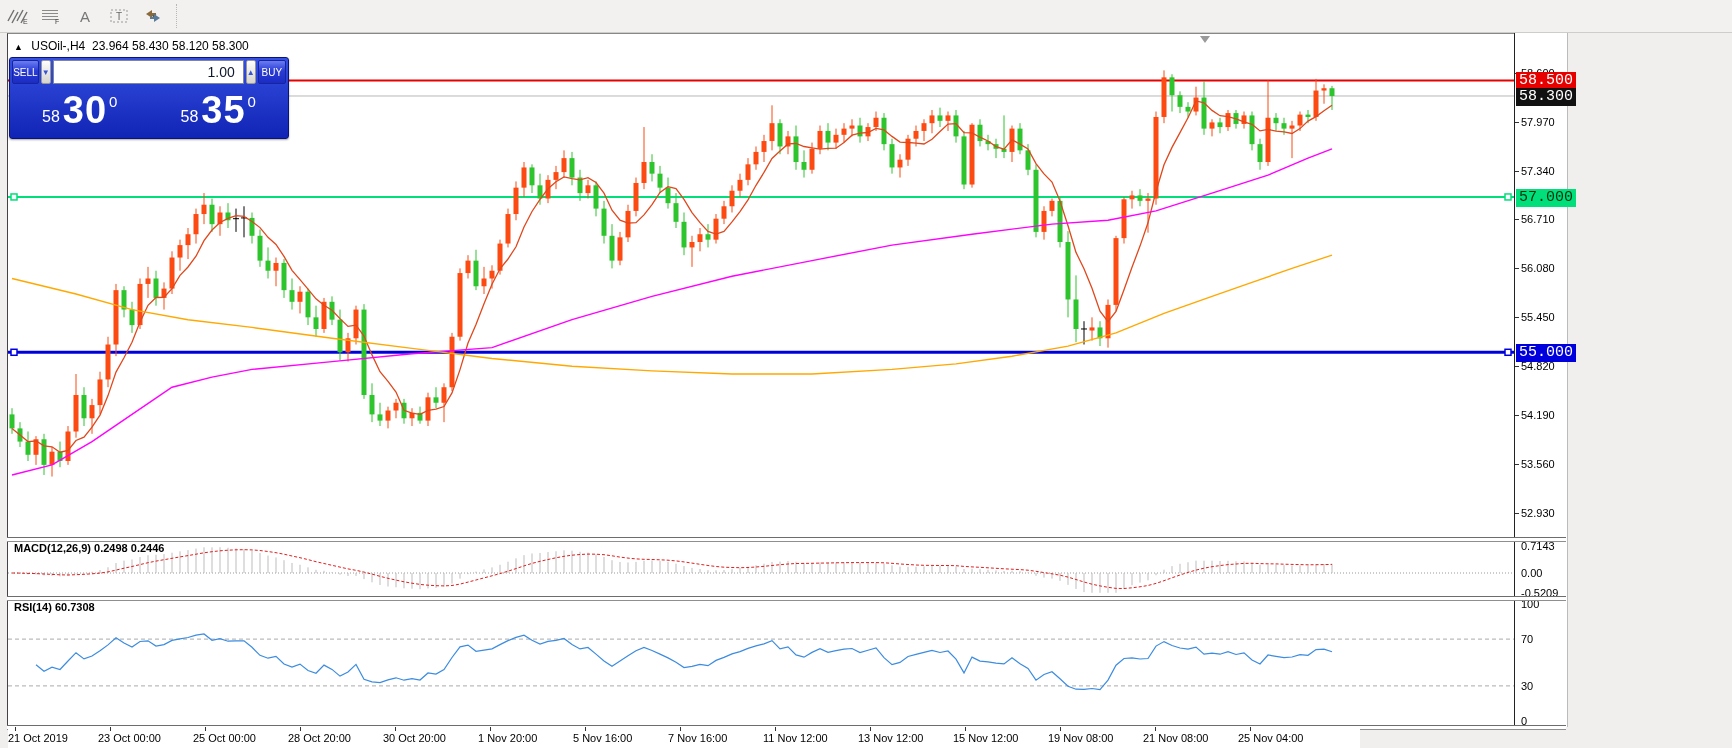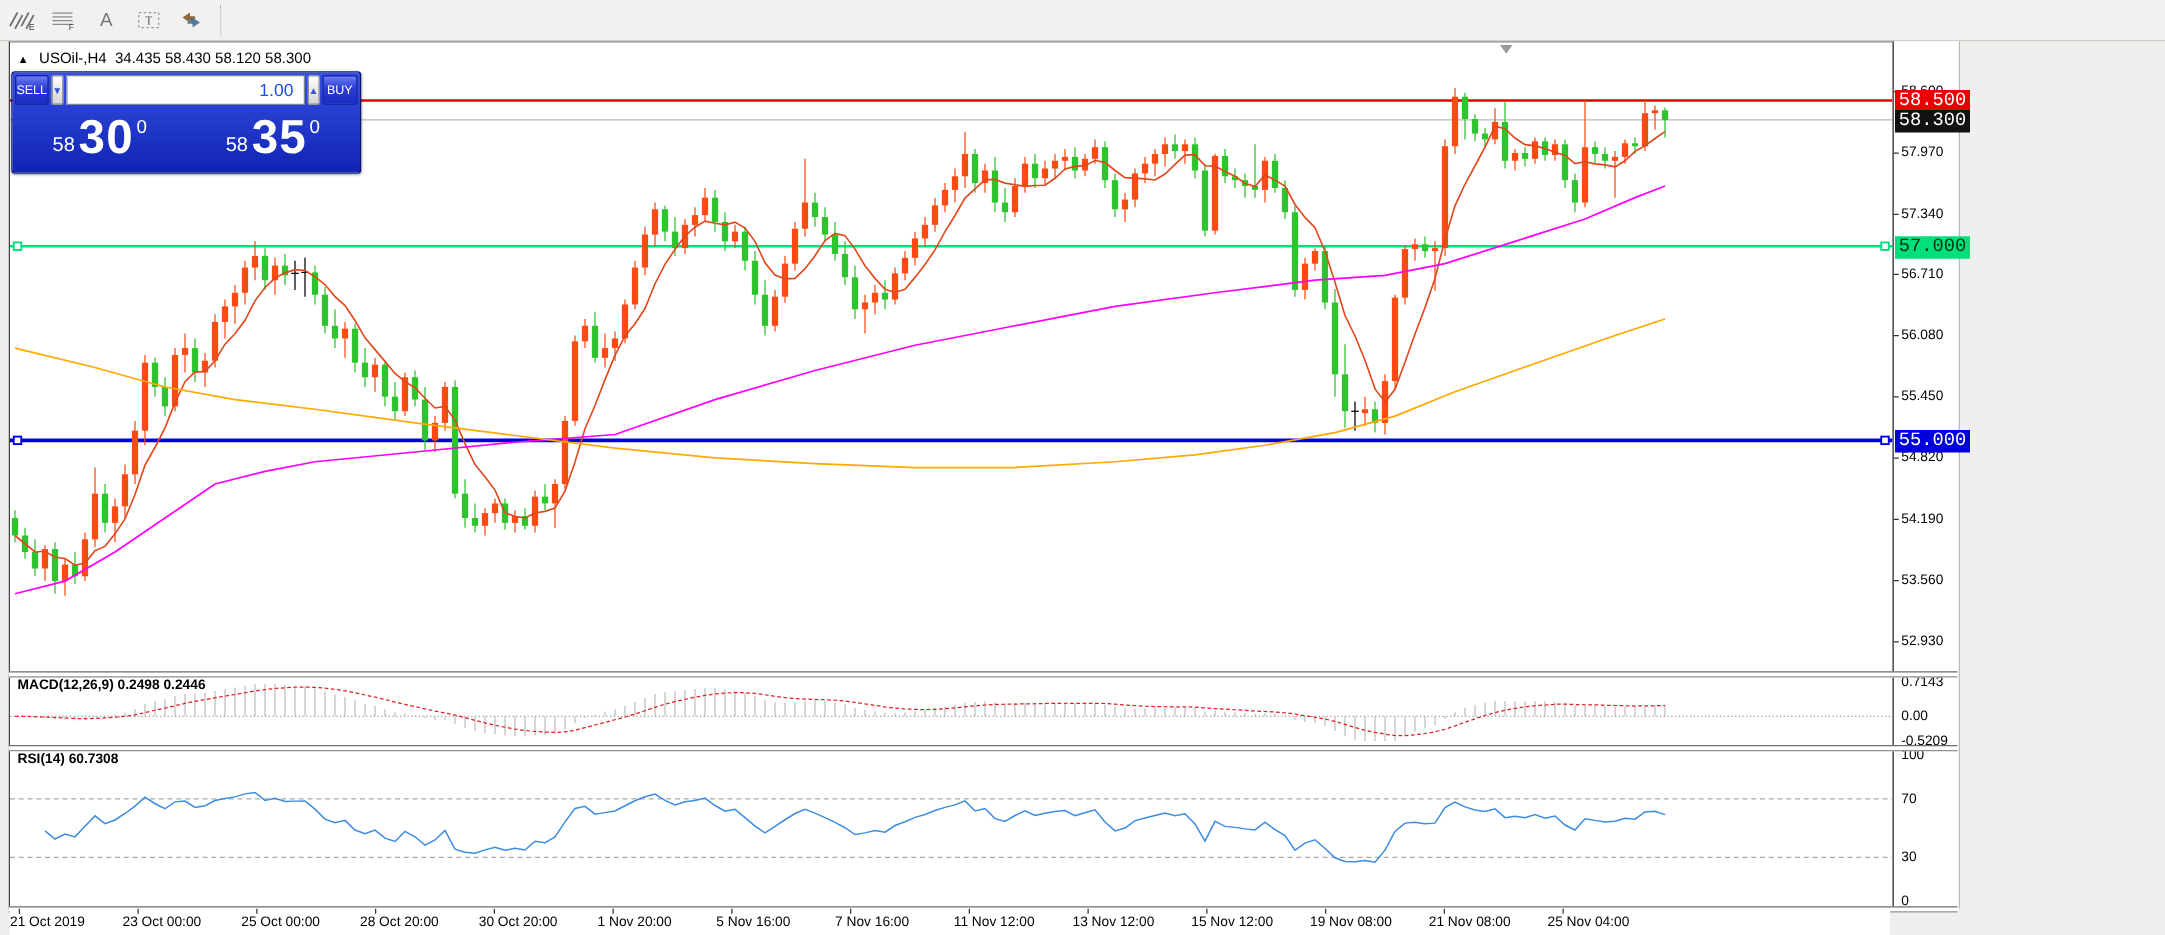--- a/index.html
+++ b/index.html
@@ -35,35 +35,35 @@
   
   .ax-label{position:absolute;left:6px;font-size:11px;color:#000;white-space:nowrap;}
   .ax-tick{position:absolute;left:0;width:4px;height:1px;background:#333;}
   .ax-flag{position:absolute;left:1px;font-size:15px;padding:0 3px 1px 3px;white-space:nowrap;font-family:Liberation Mono, monospace;}
 
   
   .panel-label{position:absolute;font-size:11px;color:#000;white-space:nowrap;font-weight:bold;}
   svg{position:absolute;}
 
   
-  .time-axis{position:absolute;left:8px;top:727px;width:1504px;height:21px;background:#fff;}
+  .time-axis{position:absolute;left:8px;top:727px;width:1352px;height:21px;background:#fff;}
   .t-label{position:absolute;top:5px;font-size:11px;color:#000;white-space:nowrap;}
   .t-tick{position:absolute;top:0;width:1px;height:4px;background:#333;}
 
   
   .trade-panel{position:absolute;left:9px;top:57px;width:278px;height:80px;
     background:linear-gradient(#3550e2,#1023b4);border:1px solid #0a1478;border-radius:3px;
     box-shadow:0 1px 2px rgba(0,0,0,.35);}
   .tp-row1{display:flex;height:24px;margin:2px;gap:2px;}
   .tp-btn{color:#fff;font-size:10px;display:flex;align-items:center;justify-content:center;
     background:linear-gradient(#6b7df2,#2a3cd4 45%,#1a2cc4);border:1px solid #16249e;border-radius:2px;cursor:pointer;}
   .sell-btn{width:62px;} .buy-btn{width:66px;}
   .spin-btn{width:18px;background:linear-gradient(#fefefe,#d6d4d0);border:1px solid #9a9894;border-radius:2px;
     color:#3753d6;font-size:8px;display:flex;align-items:center;justify-content:center;cursor:pointer;}
-  .vol-input{flex:1;border:1px solid #7e8698;font-size:14px;color:#1d4ed8;text-align:right;
+  .vol-input{flex:1;border:1px solid #7e8698;font-size:14px;color:#0f172a;text-align:right;
     padding:0 8px 0 0;font-family:"Liberation Sans",sans-serif;}
   .tp-prices{display:flex;height:48px;margin:0 2px;gap:3px;}
   .tp-price{flex:1;display:flex;align-items:center;justify-content:center;color:#fff;cursor:pointer;}
   .tp-small{font-size:16px;margin:14px 3px 0 0;}
   .tp-big{font-size:38px;font-weight:600;letter-spacing:1px;}
   .tp-sup{font-size:15px;margin:-18px 0 0 2px;}
 
   
   .annotation{position:absolute;left:1086px;top:404px;font-size:46px;font-weight:bold;color:#ff0000;
     letter-spacing:2px;font-family:"DejaVu Sans","Liberation Sans",sans-serif;}
@@ -672,21 +672,21 @@
       <line x1="0" y1="41.099999999999994" x2="1506" y2="41.099999999999994" stroke="#aaa" stroke-width="1" stroke-dasharray="4,3"></line>
       <line x1="0" y1="87.89999999999999" x2="1506" y2="87.89999999999999" stroke="#aaa" stroke-width="1" stroke-dasharray="4,3"></line>
       <path d="M28 66.7 L36 73.2 L44 69.2 L52 71.5 L60 63.0 L68 54.7 L76 60.9 L84 58.0 L92 52.8 L100 46.9 L108 39.7 L116 45.0 L124 49.0 L132 43.5 L140 42.8 L148 48.0 L156 46.6 L164 42.4 L172 40.8 L180 39.5 L188 37.1 L196 36.0 L204 42.3 L212 40.6 L220 43.2 L228 42.9 L236 42.8 L244 49.3 L252 57.3 L260 60.2 L268 58.3 L276 66.0 L284 69.0 L292 66.1 L300 72.5 L308 75.2 L316 67.1 L324 71.4 L332 78.1 L340 74.0 L348 66.4 L356 81.3 L364 83.8 L372 84.6 L380 81.9 L388 79.8 L396 82.2 L404 80.6 L412 82.0 L420 75.0 L428 76.1 L436 71.6 L444 59.5 L452 48.8 L460 47.1 L468 53.3 L476 52.1 L484 50.8 L492 46.6 L500 42.6 L508 39.4 L516 37.2 L524 42.3 L532 46.0 L540 43.4 L548 42.4 L556 40.5 L564 46.4 L572 50.9 L580 49.5 L588 56.1 L596 62.9 L604 68.3 L612 63.1 L620 57.8 L628 52.8 L636 49.5 L644 52.5 L652 56.1 L660 59.9 L668 64.2 L676 69.6 L684 68.3 L692 66.4 L700 67.7 L708 62.4 L716 59.4 L724 55.9 L732 53.6 L740 50.4 L748 47.9 L756 45.9 L764 42.7 L772 50.8 L780 48.8 L788 56.9 L796 59.2 L804 54.4 L812 50.6 L820 54.3 L828 52.6 L836 51.2 L844 50.5 L852 54.6 L860 52.2 L868 49.9 L876 59.6 L884 66.7 L892 64.4 L900 58.5 L908 56.4 L916 54.4 L924 52.4 L932 54.5 L940 53.0 L948 61.1 L956 74.9 L964 59.1 L972 63.1 L980 63.9 L988 65.1 L996 65.9 L1004 59.7 L1012 65.7 L1020 70.5 L1028 82.2 L1036 76.5 L1044 73.8 L1052 80.8 L1060 88.2 L1068 91.2 L1076 91.4 L1084 90.5 L1092 91.7 L1100 82.1 L1108 67.2 L1116 60.5 L1124 59.9 L1132 61.0 L1140 60.5 L1148 48.1 L1156 43.6 L1164 47.5 L1172 50.0 L1180 51.1 L1188 49.1 L1196 56.1 L1204 55.1 L1212 56.2 L1220 53.7 L1228 56.5 L1236 54.8 L1244 62.0 L1252 66.0 L1260 57.0 L1268 58.3 L1276 59.6 L1284 59.0 L1292 56.6 L1300 57.3 L1308 51.6 L1316 51.1 L1324 53.7" fill="none" stroke="#3c8ce0" stroke-width="1.2"></path>
     </svg>
 
   <div class="shift-marker"></div>
 
   <div class="chart-header">
     <span class="tri">▲</span>
     <span>USOil-,H4</span>&nbsp;
-    <span>34.435</span>
+    <span>23.964</span>
     <span>58.430</span>
     <span>58.120</span>
     <span>58.300</span>
   </div>
 
   <div class="trade-panel">
     <div class="tp-row1">
       <div class="tp-btn sell-btn">SELL</div>
       <div class="spin-btn">▼</div>
       <input class="vol-input" value="1.00" style="">

